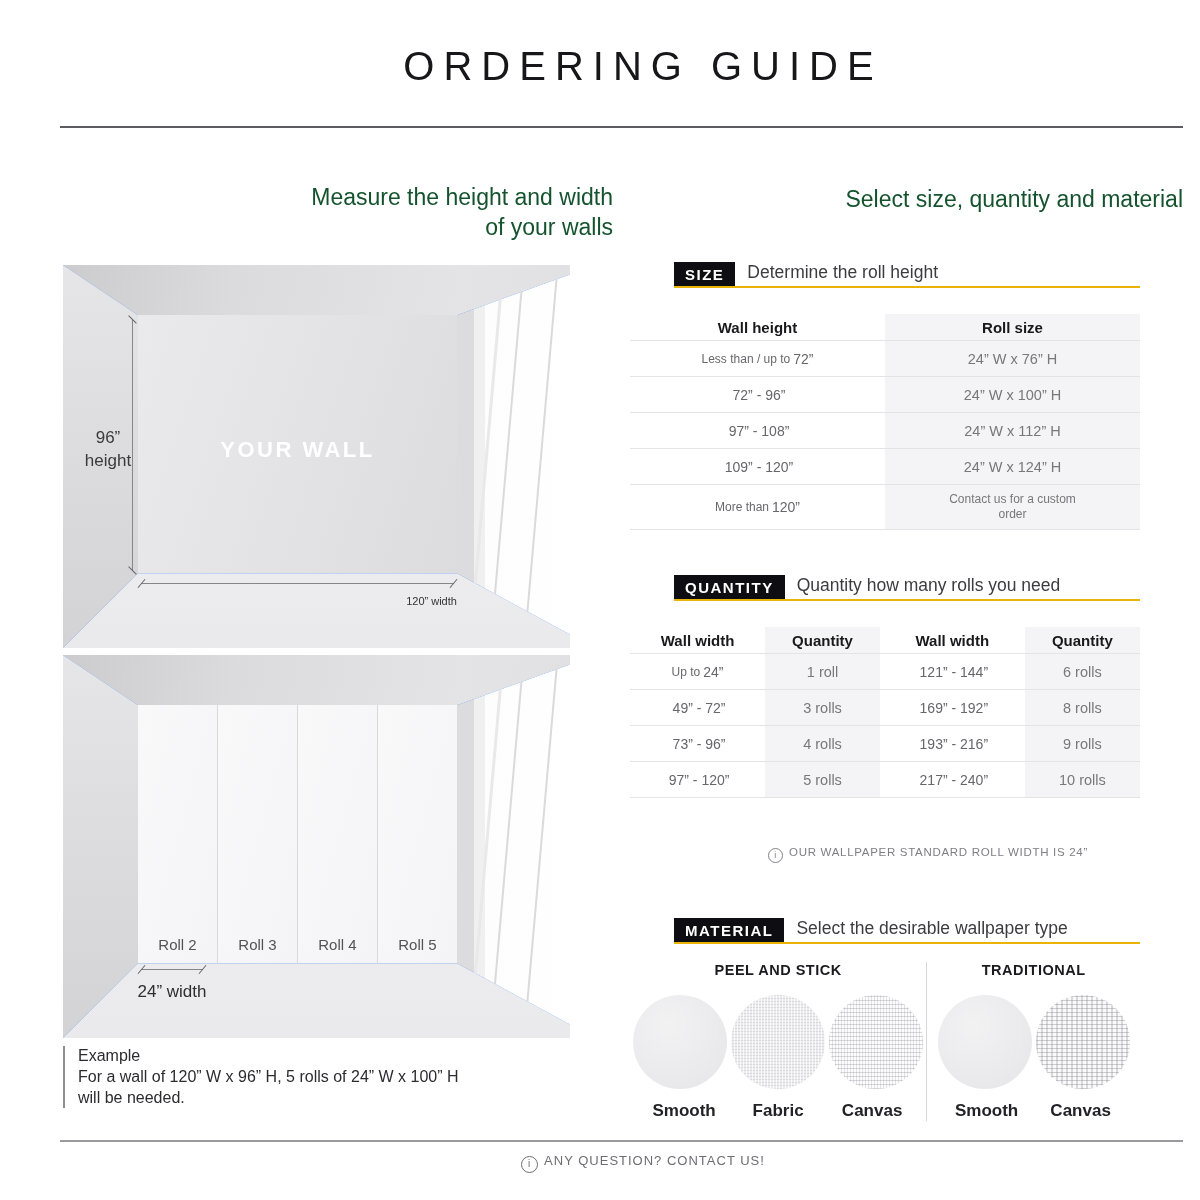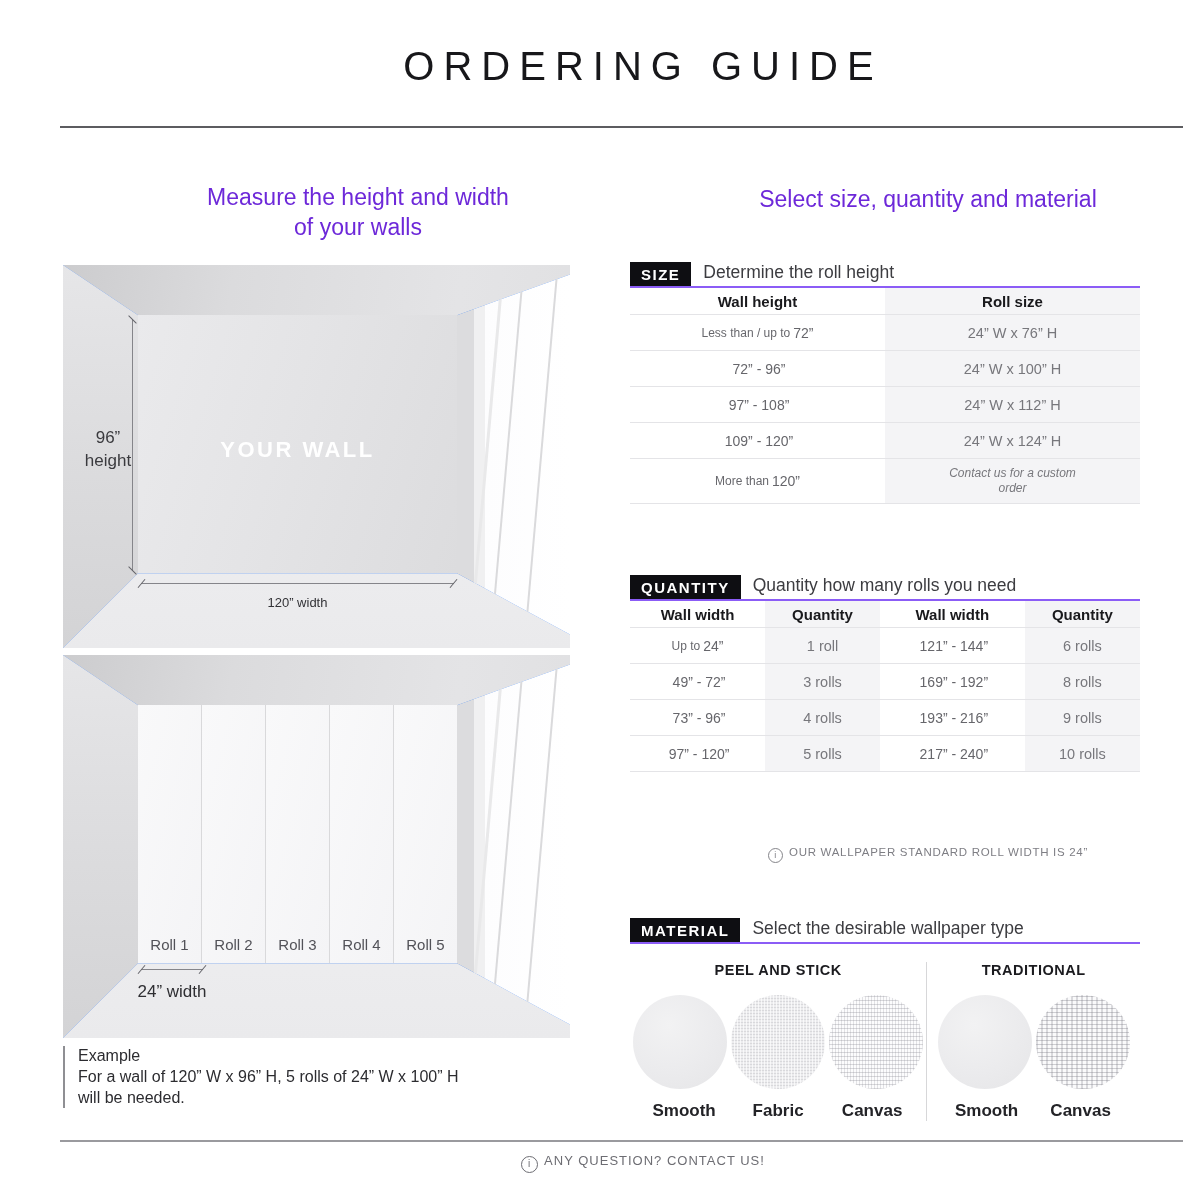--- a/index.html
+++ b/index.html
@@ -8,21 +8,21 @@
     font-family:"Liberation Sans",sans-serif;color:#222;position:relative;overflow:hidden;
   }
   .abs{position:absolute;padding-left:43px;}
 
   
   .page-title{top:44px;left:0;width:100%;text-align:center;
     font-size:40px;font-weight:400;letter-spacing:9px;color:#17171a;}
   .rule-top{top:126px;left:60px;width:1080px;border-top:2px solid #5c5c60;}
 
   
-  .col-heading{top:182px;width:510px;text-align:center;font-size:23px;line-height:1.32;color:#6d28d9;}
+  .col-heading{top:182px;width:510px;text-align:right;font-size:23px;line-height:1.32;color:#14532d;}
   .col-heading.left{left:60px;}
   .col-heading.right{left:630px;top:184px;}
 
   
   .room{position:absolute;left:63px;width:507px;height:383px;background:#3b82f6;overflow:hidden;}
   #room1{top:265px;} #room2{top:655px;}
   .r-piece{position:absolute;inset:0;}
   .r-leftwall{clip-path:polygon(0 0,14.8% 13.1%,14.8% 80.5%,0 100%);
     background:linear-gradient(180deg,#e6e6e8 0%,#dbdbdd 55%,#d3d3d5 100%);}
   .r-ceiling{clip-path:polygon(0 0,100% 0,100% 2.5%,77.7% 13.1%,14.8% 13.1%);
@@ -41,41 +41,41 @@
   .dim-v::before{top:0;transform:rotate(45deg);} .dim-v::after{bottom:0;transform:rotate(45deg);}
   .dim-h{position:absolute;left:15.3%;top:82.9%;width:61.8%;height:1px;background:#85858a;}
   .dim-h::before,.dim-h::after{content:"";position:absolute;top:-5px;width:1px;height:11px;background:#64646a;transform:rotate(40deg);}
   .dim-h::before{left:0;} .dim-h::after{right:0;}
   .dim-h.small{width:12.3%;top:82.1%;}
 
   .hlabel{position:absolute;left:6px;top:162px;width:78px;text-align:center;
     font-size:17px;line-height:1.35;color:#3a3a3e;}
   .wall-name{position:absolute;left:14.8%;top:44.8%;width:62.9%;text-align:center;
     color:#ffffff;font-weight:700;font-size:22px;letter-spacing:2.5px;}
-  .wlabel{position:absolute;left:14.8%;top:86.2%;width:62.9%;text-align:center;font-size:13px;color:#333337;}
+  .wlabel{position:absolute;left:14.8%;top:86.2%;width:62.9%;text-align:right;font-size:11px;color:#333337;}
   .wlabel2{position:absolute;left:8.5%;top:85.4%;width:26%;text-align:center;font-size:17px;color:#2e2e32;}
 
   .panels{position:absolute;left:14.8%;top:13.1%;width:62.9%;height:67.4%;display:flex;}
   .panel{flex:1;background:linear-gradient(105deg,#f9f9fa,#f4f4f6);border-right:1px solid #d9d9db;
     display:flex;align-items:flex-end;justify-content:center;padding-bottom:10px;}
   .panel:last-child{border-right:none;}
   .roll-label{font-size:15px;color:#525258;}
 
   
   .example{top:1046px;left:63px;border-left:2px solid #8f8f93;padding-left:13px;
     font-size:16px;line-height:1.3;color:#2c2c30;}
 
   
   .section{position:absolute;left:630px;width:510px;}
   #sec-size{top:262px;} #sec-qty{top:575px;} #sec-mat{top:918px;}
-  .sec-head{display:flex;align-items:flex-end;border-bottom:2px solid #8b5cf6;}
+  .sec-head{display:flex;align-items:flex-end;border-bottom:2px solid #eab308;margin-left:44px;}
   .badge{background:#0e0e12;color:#fff;font-weight:700;font-size:15px;letter-spacing:1.5px;padding:4px 11px 3px;}
   .sec-sub{font-size:17.5px;color:#3c3c40;padding:0 0 3px 12px;}
 
-  .tbl{}
+  .tbl{margin-top:26px;}
   .trow{display:flex;border-bottom:1px solid #e4e4e7;}
   .cell{display:flex;align-items:center;justify-content:center;text-align:center;}
   .thead .cell{font-weight:700;font-size:15px;color:#19191c;height:26px;}
   .tbody .cell{height:35px;}
   .g{background:#f4f4f6;}
   .pre{font-size:12px;color:#68686d;} .val{font-size:14px;color:#66666b;margin-left:3px;}
   .roll-val{font-size:14.5px;color:#77777c;}
   .wrap2{font-size:12px;line-height:1.25;max-width:150px;color:#77777c;}
   .size .cell{width:50%;}
   .q1{width:26.5%;} .q2{width:22.5%;} .q3{width:28.4%;} .q4{width:22.6%;}
@@ -148,23 +148,20 @@
   <div class="r-piece r-leftwall"></div>
   <div class="r-piece r-floor"></div>
   <div class="r-backwall"></div>
   <div class="r-piece r-window">
     <i class="mull m3"></i>
     <i class="mull m1"></i>
     <i class="mull m2"></i>
   </div>
   <div class="panels">
     <div class="panel">
-        <span class="roll-label">Roll 1</span>
-      </div>
-    <div class="panel">
         <span class="roll-label">Roll 2</span>
       </div>
     <div class="panel">
         <span class="roll-label">Roll 3</span>
       </div>
     <div class="panel">
         <span class="roll-label">Roll 4</span>
       </div>
     <div class="panel">
         <span class="roll-label">Roll 5</span>
@@ -225,21 +222,21 @@
           </div>
         <div class="cell g">
             <span class="roll-val">24” W x 124” H</span>
           </div>
       </div>
       <div class="trow" style="height:44px;">
         <div class="cell" style="height:44px;">
             <span class="pre">More than </span>
             <span class="val">120”</span>
           </div>
-        <div class="cell g" style="height:44px;font-style:italic;">
+        <div class="cell g" style="height:44px;">
             <span class="wrap2">Contact us for a custom order</span>
           </div>
       </div>
     </div>
   </div>
 </div>
 
 <div class="section" id="sec-qty">
   <div class="sec-head">
     <span class="badge">QUANTITY</span>

